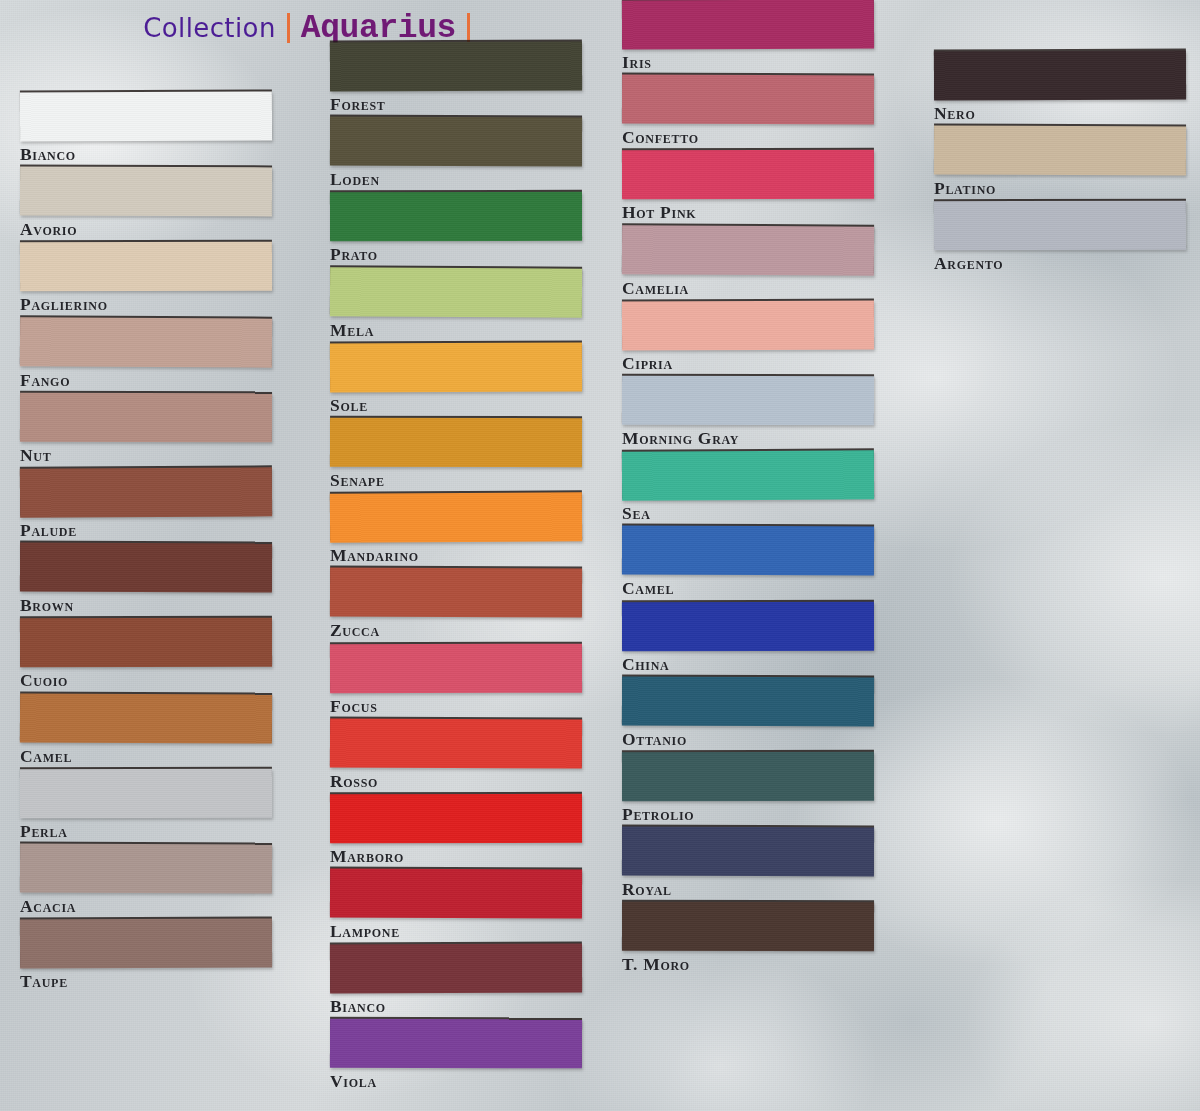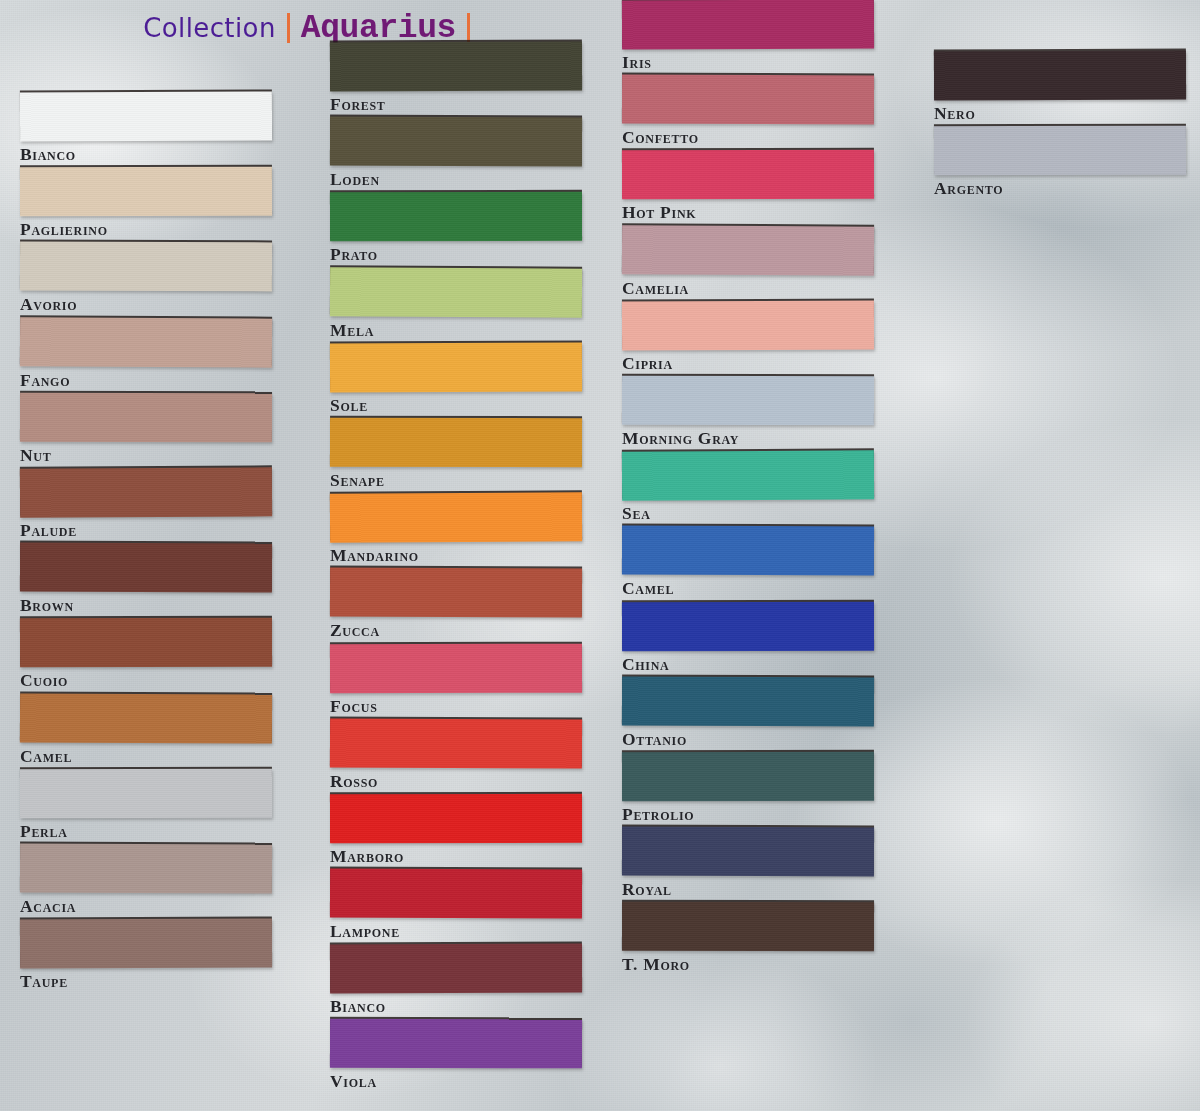--- a/index.html
+++ b/index.html
@@ -141,28 +141,28 @@
     <span class="hdr-brand">Aquarius</span>
     <span class="hdr-rule"></span>
   </div>
 
   <div class="column" id="col-1" style="padding-top: 92px;">
       <div class="swatch-row">
         <div class="swatch-chip" style="background-color: rgb(242, 244, 244); transform: rotate(-0.25deg);"></div>
         <div class="swatch-label">Bianco</div>
       </div>
       <div class="swatch-row">
+        <div class="swatch-chip" style="background-color: rgb(210, 203, 190); transform: rotate(0.18deg);"></div>
+        <div class="swatch-label">Avorio</div>
+      </div>
+      <div class="swatch-row">
         <div class="swatch-chip" style="background-color: rgb(223, 204, 180); transform: rotate(-0.12deg);"></div>
         <div class="swatch-label">Paglierino</div>
       </div>
       <div class="swatch-row">
-        <div class="swatch-chip" style="background-color: rgb(210, 203, 190); transform: rotate(0.18deg);"></div>
-        <div class="swatch-label">Avorio</div>
-      </div>
-      <div class="swatch-row">
         <div class="swatch-chip" style="background-color: rgb(195, 162, 149); transform: rotate(0.3deg);"></div>
         <div class="swatch-label">Fango</div>
       </div>
       <div class="swatch-row">
         <div class="swatch-chip" style="background-color: rgb(180, 141, 130); transform: rotate(0.1deg);"></div>
         <div class="swatch-label">Nut</div>
       </div>
       <div class="swatch-row">
         <div class="swatch-chip" style="background-color: rgb(142, 79, 62); transform: rotate(-0.3deg);"></div>
         <div class="swatch-label">Palude</div>
@@ -303,18 +303,22 @@
         <div class="swatch-chip" style="background-color: rgb(75, 55, 48); transform: rotate(0.14deg);"></div>
         <div class="swatch-label">T. Moro</div>
       </div>
     </div>
   <div class="column" id="col-4" style="padding-top: 51px; text-decoration: underline;">
       <div class="swatch-row">
         <div class="swatch-chip" style="background-color: rgb(55, 41, 44); transform: rotate(-0.25deg);"></div>
         <div class="swatch-label">Nero</div>
       </div>
       <div class="swatch-row">
+        <div class="swatch-chip" style="background-color: rgb(203, 185, 159); transform: rotate(0.18deg);"></div>
+        <div class="swatch-label">Platino</div>
+      </div>
+      <div class="swatch-row">
         <div class="swatch-chip" style="background-color: rgb(180, 184, 194); transform: rotate(-0.12deg);"></div>
         <div class="swatch-label">Argento</div>
       </div>
     </div>
 
 </div>
 
 </body></html>

